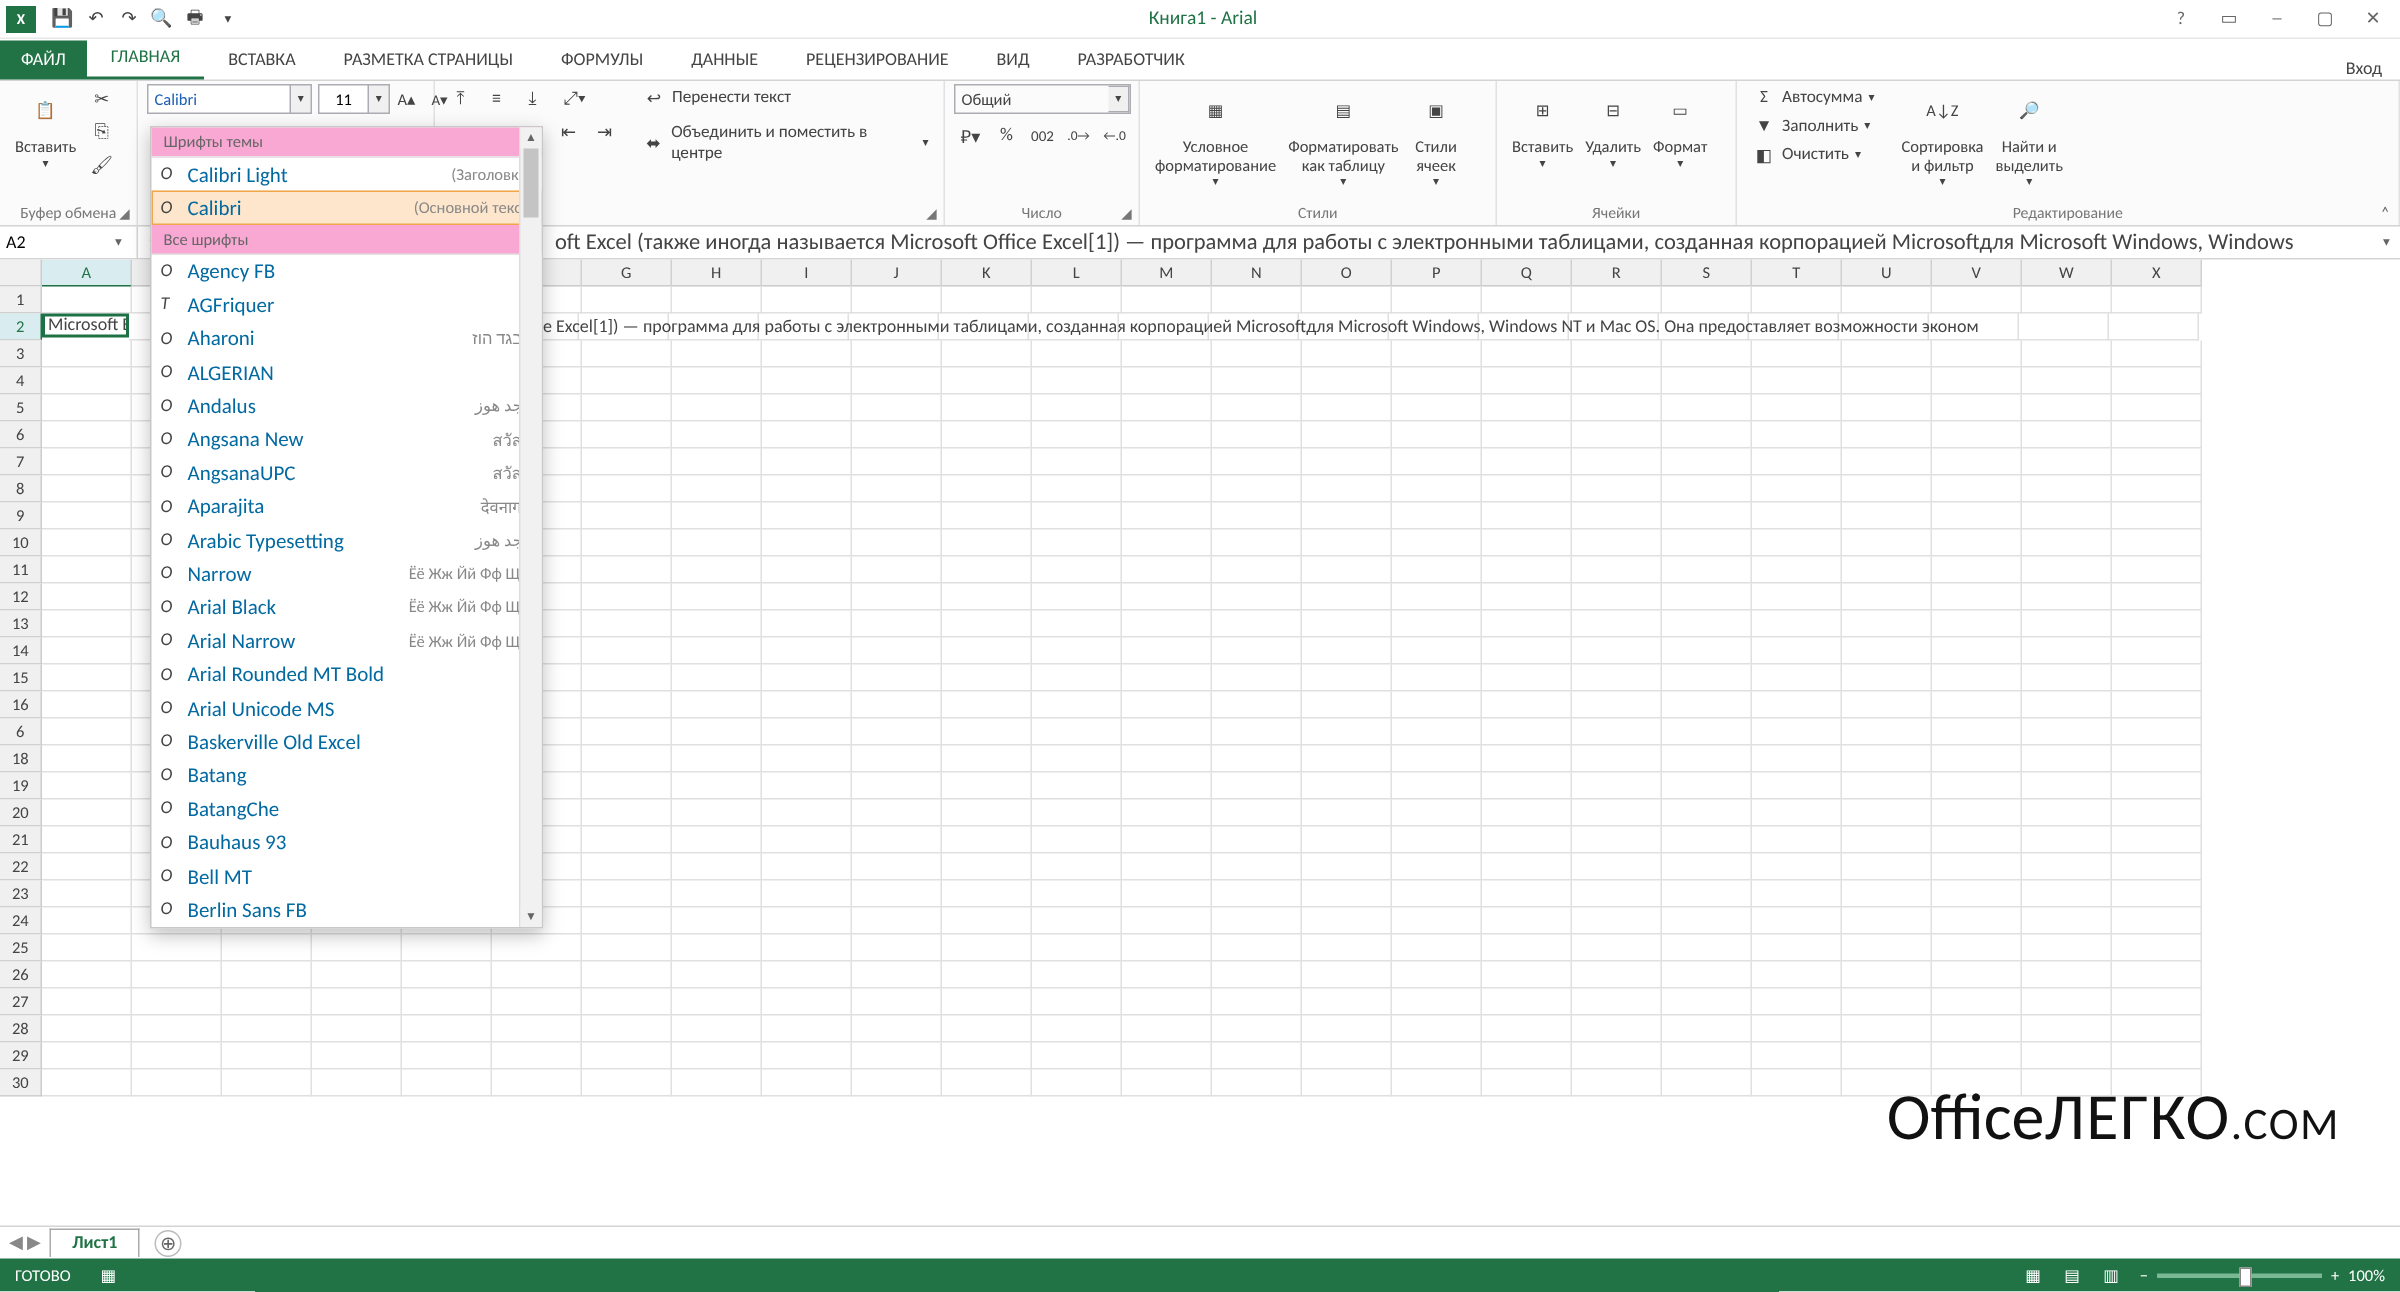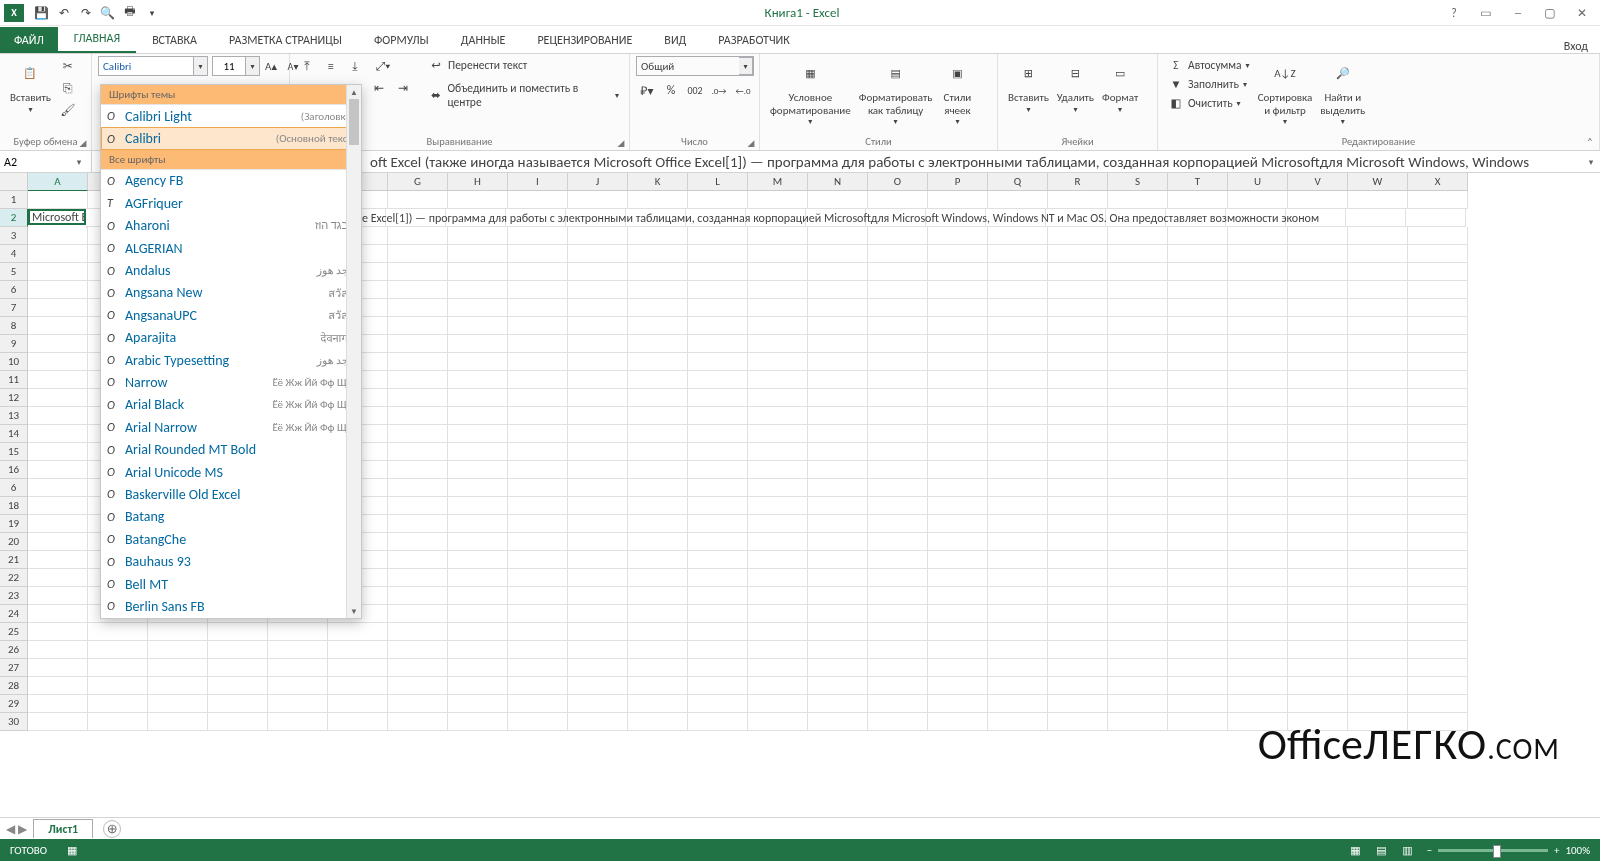--- a/index.html
+++ b/index.html
@@ -38,21 +38,21 @@
   .collapse-rib { position:absolute; right:6px; bottom:2px; font-size:11px; color:#666;}
   
   .fxrow { height:22px; display:flex; border-bottom:1px solid #d4d4d4;}
   .namebox { width:92px; border-right:1px solid #d4d4d4; display:flex; align-items:center;}
   .namebox input{border:none;width:70px;padding:0 4px;font-size:12px;outline:none;}
   .namebox .na{width:18px;text-align:center;color:#666;font-size:9px;}
   .fxicon{width:24px;display:flex;align-items:center;justify-content:center;font-style:italic;color:#666;font-size:12px;}
   .fxinput{flex:1;border:none;padding:0 4px;font-size:15px;outline:none;display:flex;align-items:center;white-space:nowrap;overflow:hidden;}
   
   .font-drop{position:absolute;left:100px;top:84px;width:262px;background:#fff;border:1px solid #c8c8c8;box-shadow:0 4px 12px rgba(0,0,0,.25);z-index:50;}
-  .font-drop .hdr{background:#fdba74;padding:3px 8px;font-size:11px;color:#666;border-bottom:1px solid #e4e4e4;}
+  .font-drop .hdr{background:#f9a8d4;padding:3px 8px;font-size:11px;color:#666;border-bottom:1px solid #e4e4e4;}
   .font-drop .fitem{display:flex;align-items:center;padding:2px 6px;height:22.4px;cursor:pointer;}
   .font-drop .fitem.hover{background:#fde6cc;border:1px solid #f0a74c;padding:1px 5px;}
   .font-drop .ficon{width:14px;font-style:italic;color:#444;font-size:12px;margin-right:4px;}
   .font-drop .fname{flex:1;font-size:14px;color:#0369a1;}
   .font-drop .fhint{font-size:11px;color:#888;white-space:nowrap;padding-left:4px;}
   .font-drop .scroll{position:absolute;right:0;top:0;bottom:0;width:15px;background:#f1f1f1;border-left:1px solid #ddd;}
   .font-drop .scroll .thumb{position:absolute;left:2px;right:2px;top:14px;height:46px;background:#c4c4c4;}
   .font-drop .scroll .arr{position:absolute;left:0;right:0;height:14px;background:#f1f1f1;display:flex;align-items:center;justify-content:center;font-size:8px;color:#666;}
   
   .grid-wrap{position:absolute;top:173px;left:0;right:0;bottom:64px;overflow:hidden;}
@@ -91,21 +91,21 @@
 <div class="titlebar">
   <div class="excel-badge">X</div>
   <div class="qat">
     <div class="qat-btn">💾</div>
     <div class="qat-btn">↶</div>
     <div class="qat-btn">↷</div>
     <div class="qat-btn">🔍</div>
     <div class="qat-btn">🖶</div>
     <div class="qat-btn" style="font-size:9px;">▾</div>
   </div>
-  <div class="title-center">Книга1 - Excel</div>
+  <div class="title-center">Книга1 - Arial</div>
   <div class="winctrl">
     <div class="wbtn">?</div>
     <div class="wbtn">▭</div>
     <div class="wbtn">─</div>
     <div class="wbtn">▢</div>
     <div class="wbtn">✕</div>
   </div>
 </div>
 
 <div class="tabsrow">
@@ -176,21 +176,20 @@
           <div class="sico">↩</div>
           <span>Перенести текст</span>
         </div>
         <div class="line-item">
           <div class="sico">⬌</div>
           <span>Объединить и поместить в центре</span>
           <span style="font-size:8px;margin-left:2px;">▾</span>
         </div>
       </div>
     </div>
-    <div class="group-label">Выравнивание</div>
     <div class="dlaunch">◢</div>
   </div>
 
   <div class="group" style="width:130px;">
     <div class="group-body" style="flex-direction:column;gap:4px;">
       <div class="numfmt">
         <span>Общий</span>
         <div class="combo-arrow" style="height:18px;">▾</div>
       </div>
       <div class="small-row">
@@ -262,21 +261,21 @@
             <div class="sico">▼</div>
             <span>Заполнить</span>
             <span style="font-size:8px;">▾</span>
           </div>
         <div class="line-item">
             <div class="sico">◧</div>
             <span>Очистить</span>
             <span style="font-size:8px;">▾</span>
           </div>
       </div>
-      <div class="rbtn" style="margin-left:0">
+      <div class="rbtn" style="margin-left:10px">
           <div class="ico">A↓Z</div>
           <span style="white-space:pre-line">Сортировка
 и фильтр</span>
           <span style="font-size:8px;">▾</span>
         </div>
       <div class="rbtn">
           <div class="ico">🔎</div>
           <span style="white-space:pre-line">Найти и
 выделить</span>
           <span style="font-size:8px;">▾</span>

